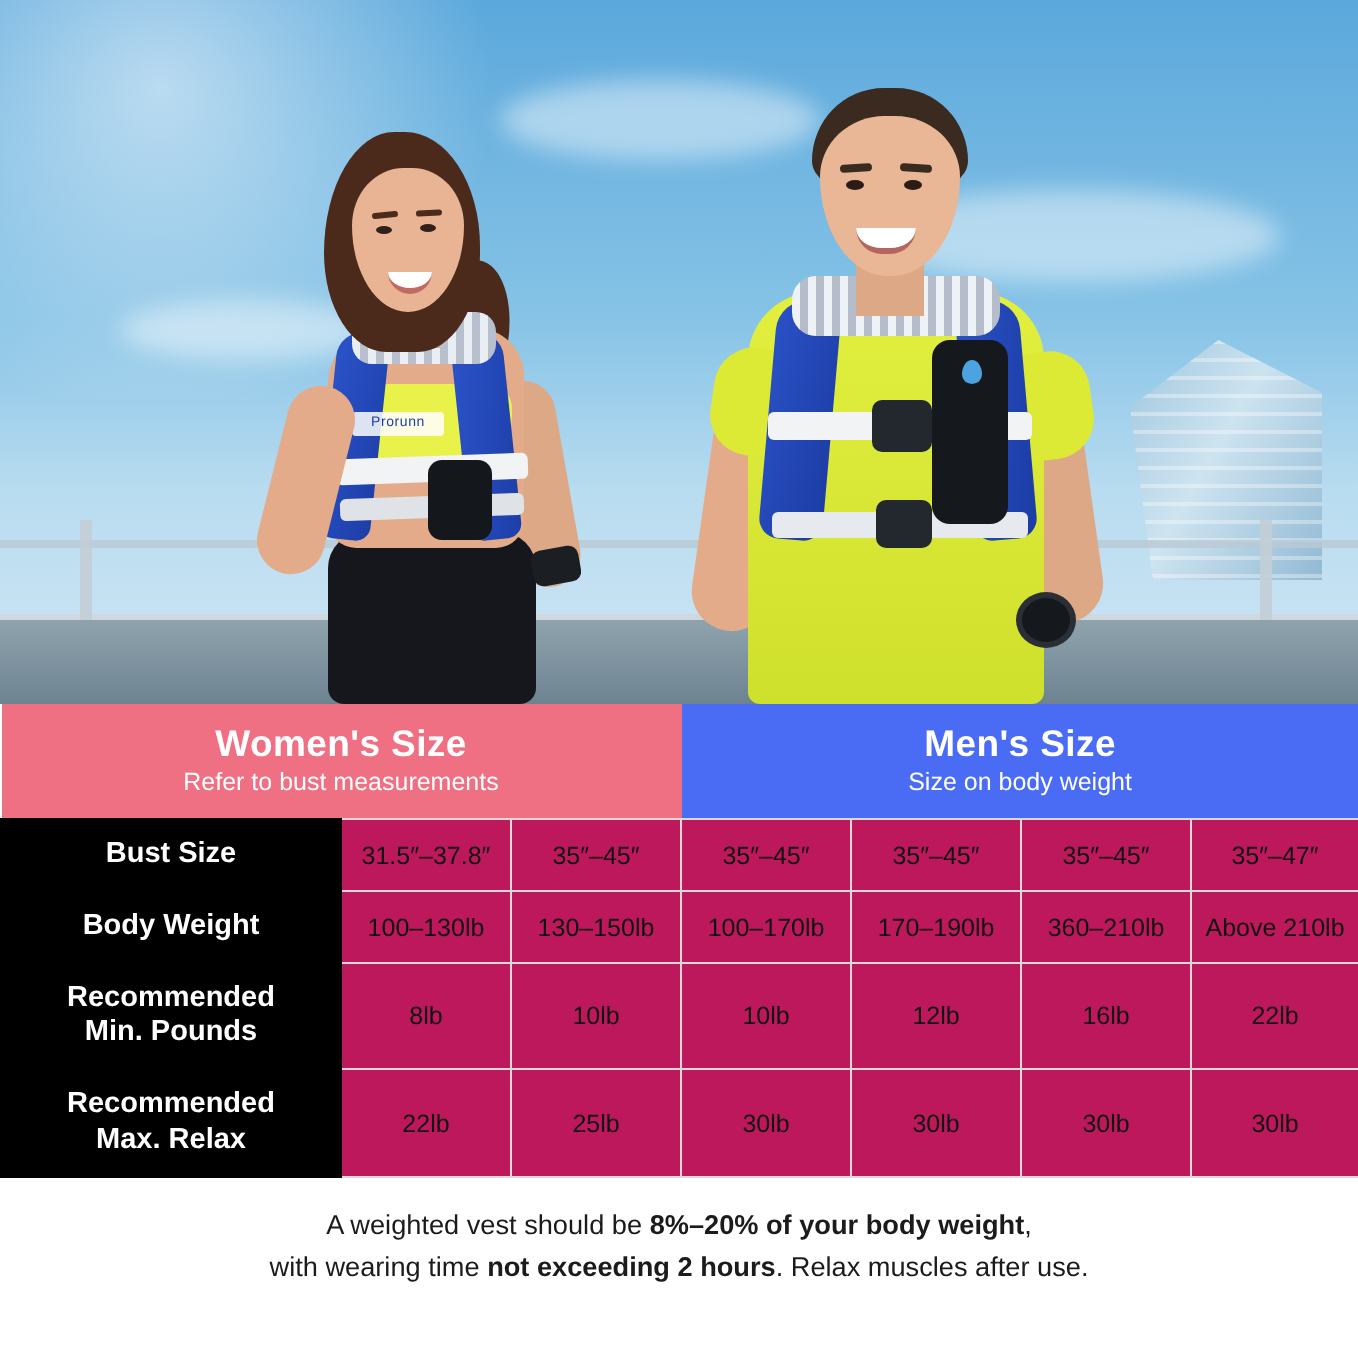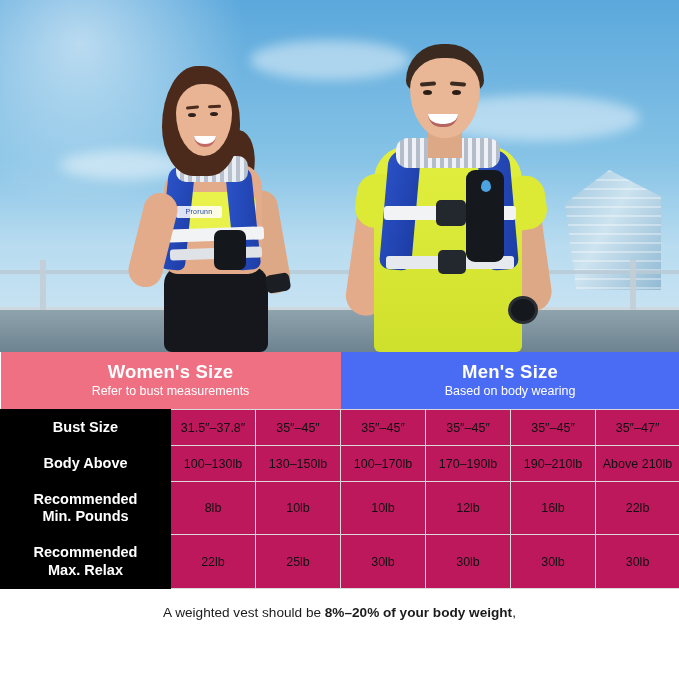--- a/index.html
+++ b/index.html
@@ -360,41 +360,41 @@
         <col style="width:84px">
     </colgroup>
     <tbody>
       <tr>
         <td class="hdr-women" colspan="3">
           <div class="hdr-title">Women's Size</div>
           <div class="hdr-sub">Refer to bust measurements</div>
         </td>
         <td class="hdr-men" colspan="4">
           <div class="hdr-title">Men's Size</div>
-          <div class="hdr-sub">Based on body wearing</div>
+          <div class="hdr-sub">Size on body weight</div>
         </td>
       </tr>
 
       <tr>
         <td class="rowlabel">Bust Size</td>
         <td class="cell">31.5″–37.8″</td>
         <td class="cell">35″–45″</td>
         <td class="cell">35″–45″</td>
         <td class="cell">35″–45″</td>
         <td class="cell">35″–45″</td>
         <td class="cell">35″–47″</td>
       </tr>
 
       <tr>
-        <td class="rowlabel">Body Above</td>
+        <td class="rowlabel">Body Weight</td>
         <td class="cell">100–130lb</td>
         <td class="cell">130–150lb</td>
         <td class="cell">100–170lb</td>
         <td class="cell">170–190lb</td>
-        <td class="cell">190–210lb</td>
+        <td class="cell">360–210lb</td>
         <td class="cell">Above 210lb</td>
       </tr>
 
       <tr>
         <td class="rowlabel">
           <div>Recommended</div>
           <div>Min. Pounds</div>
         </td>
         <td class="cell tall">8lb</td>
         <td class="cell tall">10lb</td>
@@ -417,13 +417,16 @@
         <td class="cell tall">30lb</td>
       </tr>
     </tbody>
   </table>
 </div>
 
 <div class="note">
   <div>
     <span>A weighted vest should be </span><b>8%–20% of your body weight</b><span>,</span>
   </div>
+  <div>
+    <span>with wearing time </span><b>not exceeding 2 hours</b><span>. Relax muscles after use.</span>
+  </div>
 </div>
 
 </body></html>

